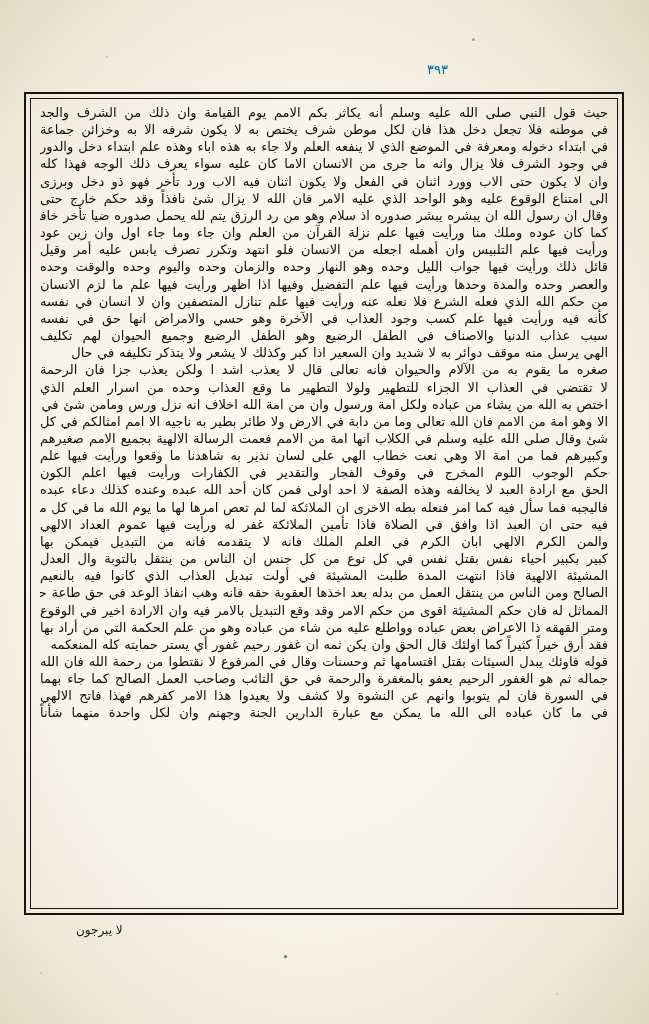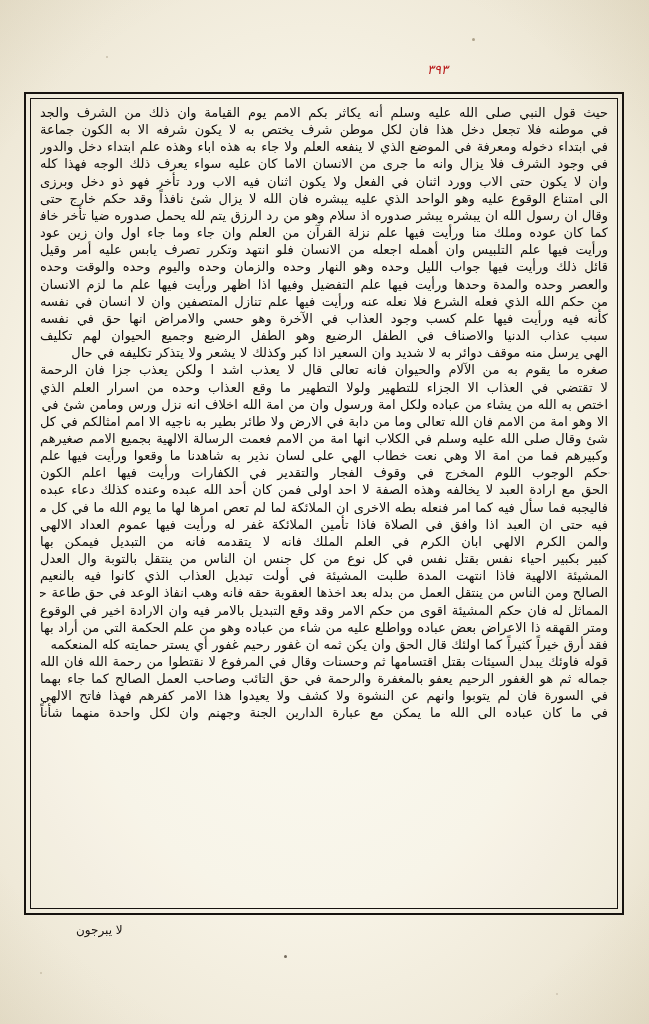--- a/index.html
+++ b/index.html
@@ -38,24 +38,23 @@
     background: rgba(90,70,40,0.45);
   }
 
   
   .folio {
     position: absolute;
     top: 62px;
     right: 201px;
     font-family: "DejaVu Sans", sans-serif;
     font-size: 13px;
-    color: #b91c1c;
+    color: #0369a1;
     letter-spacing: 1px;
     direction: rtl;
-    font-style: italic;
   }
 
   
   .frame-outer {
     position: absolute;
     left: 24px;
     top: 92px;
     width: 600px;
     height: 823px;
     border: 2px solid #171310;
@@ -131,25 +130,25 @@
 <div class="speck" style="left:608px;top:472px;width:2px;height:2px;opacity:.5;"></div>
 <div class="speck" style="left:40px;top:972px;width:2px;height:2px;opacity:.5;"></div>
 <div class="speck" style="left:556px;top:993px;width:2px;height:2px;opacity:.45;"></div>
 
 <div class="folio">٣٩٣</div>
 
 <div class="frame-outer">
   <div class="frame-inner"></div>
   <div class="textblock" id="textblock">
       <span class="ln" style="display: block; transform: scaleX(1);">حيث قول النبي صلى الله عليه وسلم  أنه يكاثر بكم الامم يوم القيامة وان ذلك من الشرف والجد</span>
-      <span class="ln" style="display: block; transform: scaleX(1);">في موطنه فلا تجعل دخل هذا فان لكل موطن شرف يختص به لا يكون شرفه الا به الكون جماعة</span>
+      <span class="ln" style="display: block; transform: scaleX(1);">في موطنه فلا تجعل دخل هذا فان لكل موطن شرف يختص به لا يكون شرفه الا به وخزائن جماعة</span>
       <span class="ln" style="display: block; transform: scaleX(1);">في ابتداء دخوله ومعرفة في الموضع الذي لا ينفعه العلم ولا جاء به هذه اباء وهذه علم ابتداء دخل والدور</span>
       <span class="ln" style="display: block; transform: scaleX(1);">في وجود الشرف فلا يزال وانه ما جرى من الانسان الاما كان عليه سواء يعرف ذلك الوجه فهذا كله</span>
       <span class="ln" style="display: block; transform: scaleX(1);">وان لا يكون حتى الاب وورد اثنان في الفعل ولا يكون اثنان فيه الاب ورد تأخر فهو ذو دخل وبرزى</span>
-      <span class="ln" style="display: block; transform: scaleX(1);">الى امتناع الوقوع عليه وهو الواحد الذي عليه يبشره فان الله لا يزال شئ نافذاً وقد حكم خارج حتى</span>
+      <span class="ln" style="display: block; transform: scaleX(1);">الى امتناع الوقوع عليه وهو الواحد الذي عليه الامر فان الله لا يزال شئ نافذاً وقد حكم خارج حتى</span>
       <span class="ln" style="display: block; transform: scaleX(1);">وقال ان رسول الله ان يبشره يبشر صدوره اذ سلام وهو من رد الرزق يتم لله يحمل صدوره ضيا تأخر خافه ما اذا منه</span>
       <span class="ln" style="display: block; transform: scaleX(1);">كما كان عوده وملك منا ورأيت فيها علم نزلة القرآن من العلم وان جاء وما جاء اول وان زين عود</span>
       <span class="ln" style="display: block; transform: scaleX(1);">ورأيت فيها علم التلبيس وان أهمله اجعله من الانسان فلو انتهد وتكرر تصرف يابس عليه أمر وقيل</span>
       <span class="ln" style="display: block; transform: scaleX(1);">قائل ذلك ورأيت فيها جواب الليل وحده وهو النهار وحده والزمان وحده واليوم وحده والوقت وحده</span>
       <span class="ln" style="display: block; transform: scaleX(1);">والعصر وحده والمدة وحدها ورأيت فيها علم التفضيل وفيها اذا اظهر ورأيت فيها علم ما لزم الانسان</span>
       <span class="ln" style="display: block; transform: scaleX(1);">من حكم الله الذي فعله الشرع فلا نعله عنه ورأيت فيها علم تنازل المتصفين وان لا انسان في نفسه</span>
       <span class="ln" style="display: block; transform: scaleX(1);">كأنه فيه ورأيت فيها علم كسب وجود العذاب في الآخرة وهو حسي والامراض انها حق في نفسه</span>
       <span class="ln" style="display: block; transform: scaleX(1);">سبب عذاب الدنيا والاصناف في الطفل الرضيع وهو الطفل الرضيع وجميع الحيوان لهم تكليف</span>
       <span class="ln" style="display: block; transform: scaleX(1); margin-left: 36px;">الهي يرسل منه موقف دوائر به لا شديد وان السعير اذا كبر وكذلك لا يشعر ولا يتذكر تكليفه في حال</span>
       <span class="ln" style="display: block; transform: scaleX(1);">صغره ما يقوم به من الآلام والحيوان فانه تعالى قال لا يعذب اشد ا ولكن يعذب جزا فان الرحمة</span>

